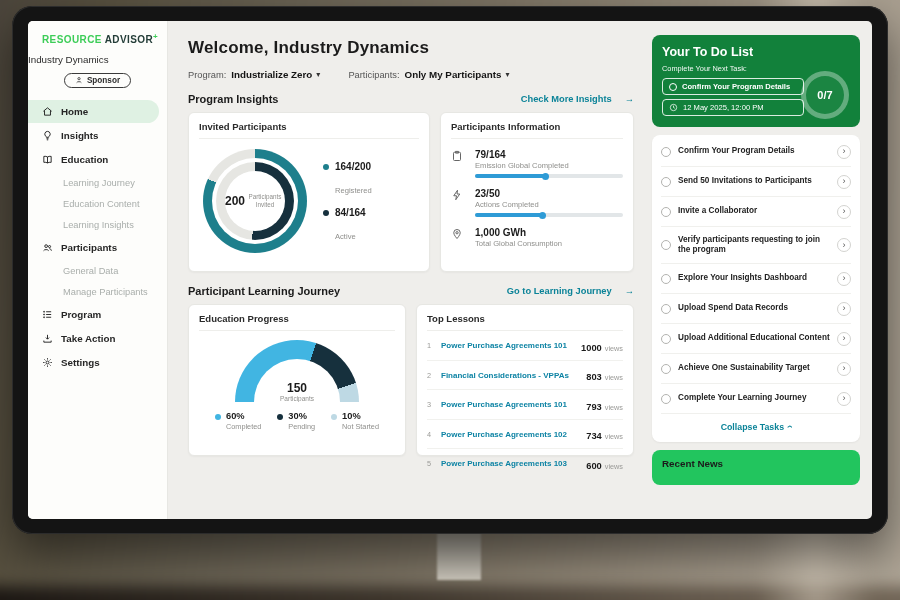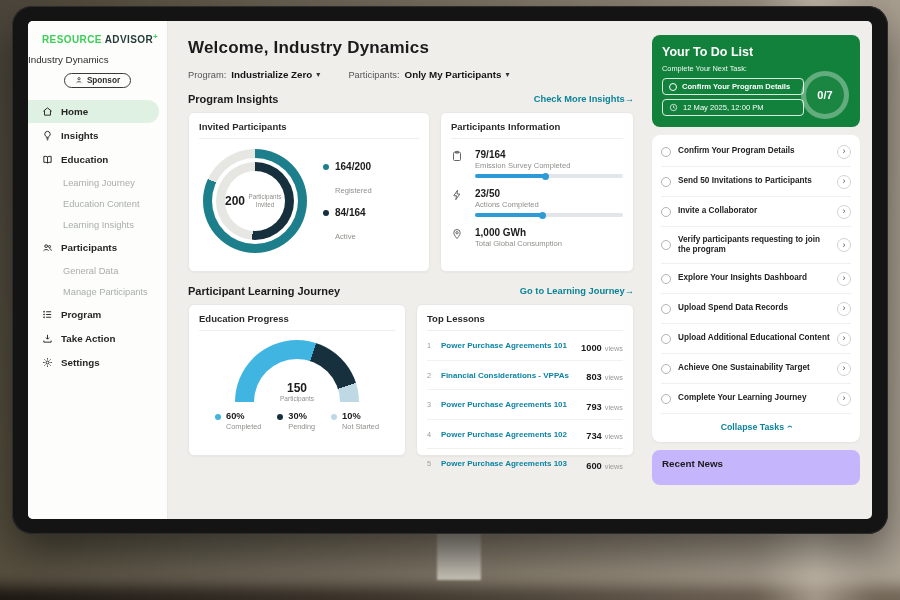--- a/index.html
+++ b/index.html
@@ -38,21 +38,21 @@
 
   
   .main { flex:1; min-width:0; padding:17px 14px 0 20px; }
   .welcome { font-size:17px; font-weight:bold; color:#1b1b1b; letter-spacing:.2px; }
   .filters { display:flex; gap:28px; align-items:center; margin-top:11px; font-size:9.3px; color:#555; }
   .filter { display:flex; align-items:center; }
   .filter-value { font-weight:bold; color:#141414; font-size:9.8px; margin-left:5px; cursor:pointer; }
   .chev-down { font-size:8px; color:#333; margin-left:4px; }
   .section-row { display:flex; justify-content:space-between; align-items:center; margin:13px 0 7px; }
   .section-title { font-size:11px; font-weight:bold; color:#1b1b1b; }
-  .section-link { font-size:9.3px; font-weight:bold; color:#0b8398; display:flex; align-items:center; gap:0; cursor:pointer; }
+  .section-link { font-size:9.3px; font-weight:bold; color:#0b8398; display:flex; align-items:center; gap:13px; cursor:pointer; }
   .cards-row { display:flex; gap:10px; }
   .card { background:#fff; border:1px solid #e7e7e3; border-radius:6px; padding:8px 10px; box-shadow:0 1px 2px rgba(0,0,0,.04); }
   .card-title { font-size:9.5px; font-weight:bold; color:#2a2a2a; padding-bottom:6px; border-bottom:1px solid #eeeeeb; }
 
   
   .card-invited { width:250px; height:160px; }
   .invited-body { display:flex; align-items:center; gap:16px; padding:10px 0 0 4px; }
   .donut { position:relative; width:104px; height:104px; }
   .donut .lay { position:absolute; border-radius:50%; }
   .ring-outer { inset:0; }
@@ -115,21 +115,21 @@
     font-size:11px; font-weight:bold; background:rgba(255,255,255,.04); }
 
   .tasks-card { background:#fff; border-radius:8px; margin-top:8px; padding:2px 9px; box-shadow:0 1px 2px rgba(0,0,0,.05); }
   .task-row { display:flex; align-items:center; gap:7px; padding:7.5px 0; border-bottom:1px solid #f0f0ed; cursor:pointer; }
   .task-check { width:10px; height:10px; border:1.3px solid #b3b3b0; border-radius:50%; flex:none; }
   .task-label { flex:1; font-size:8.2px; font-weight:bold; color:#222; line-height:1.3; }
   .task-go { width:14px; height:14px; border:1px solid #d3d3d0; border-radius:50%; flex:none;
     display:flex; align-items:center; justify-content:center; font-size:9px; color:#555; padding-bottom:1px; }
   .collapse-row { text-align:center; padding:7px 0 8px; font-size:8.8px; font-weight:bold; color:#0b8398; cursor:pointer; }
   .chev-up { display:inline-block; transform:rotate(-90deg); font-size:10px; margin-left:4px; }
-  .news-card { background:#c4b5fd; border-radius:8px; margin-top:8px; padding:8px 10px 16px; font-size:9.8px; font-weight:bold; color:#1b1b1b; }
+  .news-card { background:#22c55e; border-radius:8px; margin-top:8px; padding:8px 10px 16px; font-size:9.8px; font-weight:bold; color:#1b1b1b; }
 </style>
 </head>
 <body>
 
 <div class="page">
   <div class="scene">
       <div class="desk"></div>
     </div>
   <div class="stand"></div>
 
@@ -284,21 +284,21 @@
 
           <div class="card card-info">
             <div class="card-title">Participants Information</div>
             <div class="stat-row">
               <svg viewBox="0 0 24 24" fill="none" stroke="currentColor" stroke-width="2">
                   <rect x="5" y="4.5" width="14" height="16.5" rx="2"></rect>
                   <path d="M9 2.8h6v3.4H9z"></path>
                 </svg>
               <div>
                 <div class="stat-val">79/164</div>
-                <div class="stat-lab">Emission Survey Completed</div>
+                <div class="stat-lab">Emission Global Completed</div>
                 <div class="bar">
                     <div class="bar-fill" style="width: 48.2%; background: rgb(46, 155, 214);"></div>
                   </div>
               </div>
             </div>
             <div class="stat-row">
               <svg viewBox="0 0 24 24" fill="none" stroke="currentColor" stroke-width="2">
                   <path d="M13 2.5 5.5 13.5H11L9.5 21.5 17.5 10H12z"></path>
                 </svg>
               <div>

